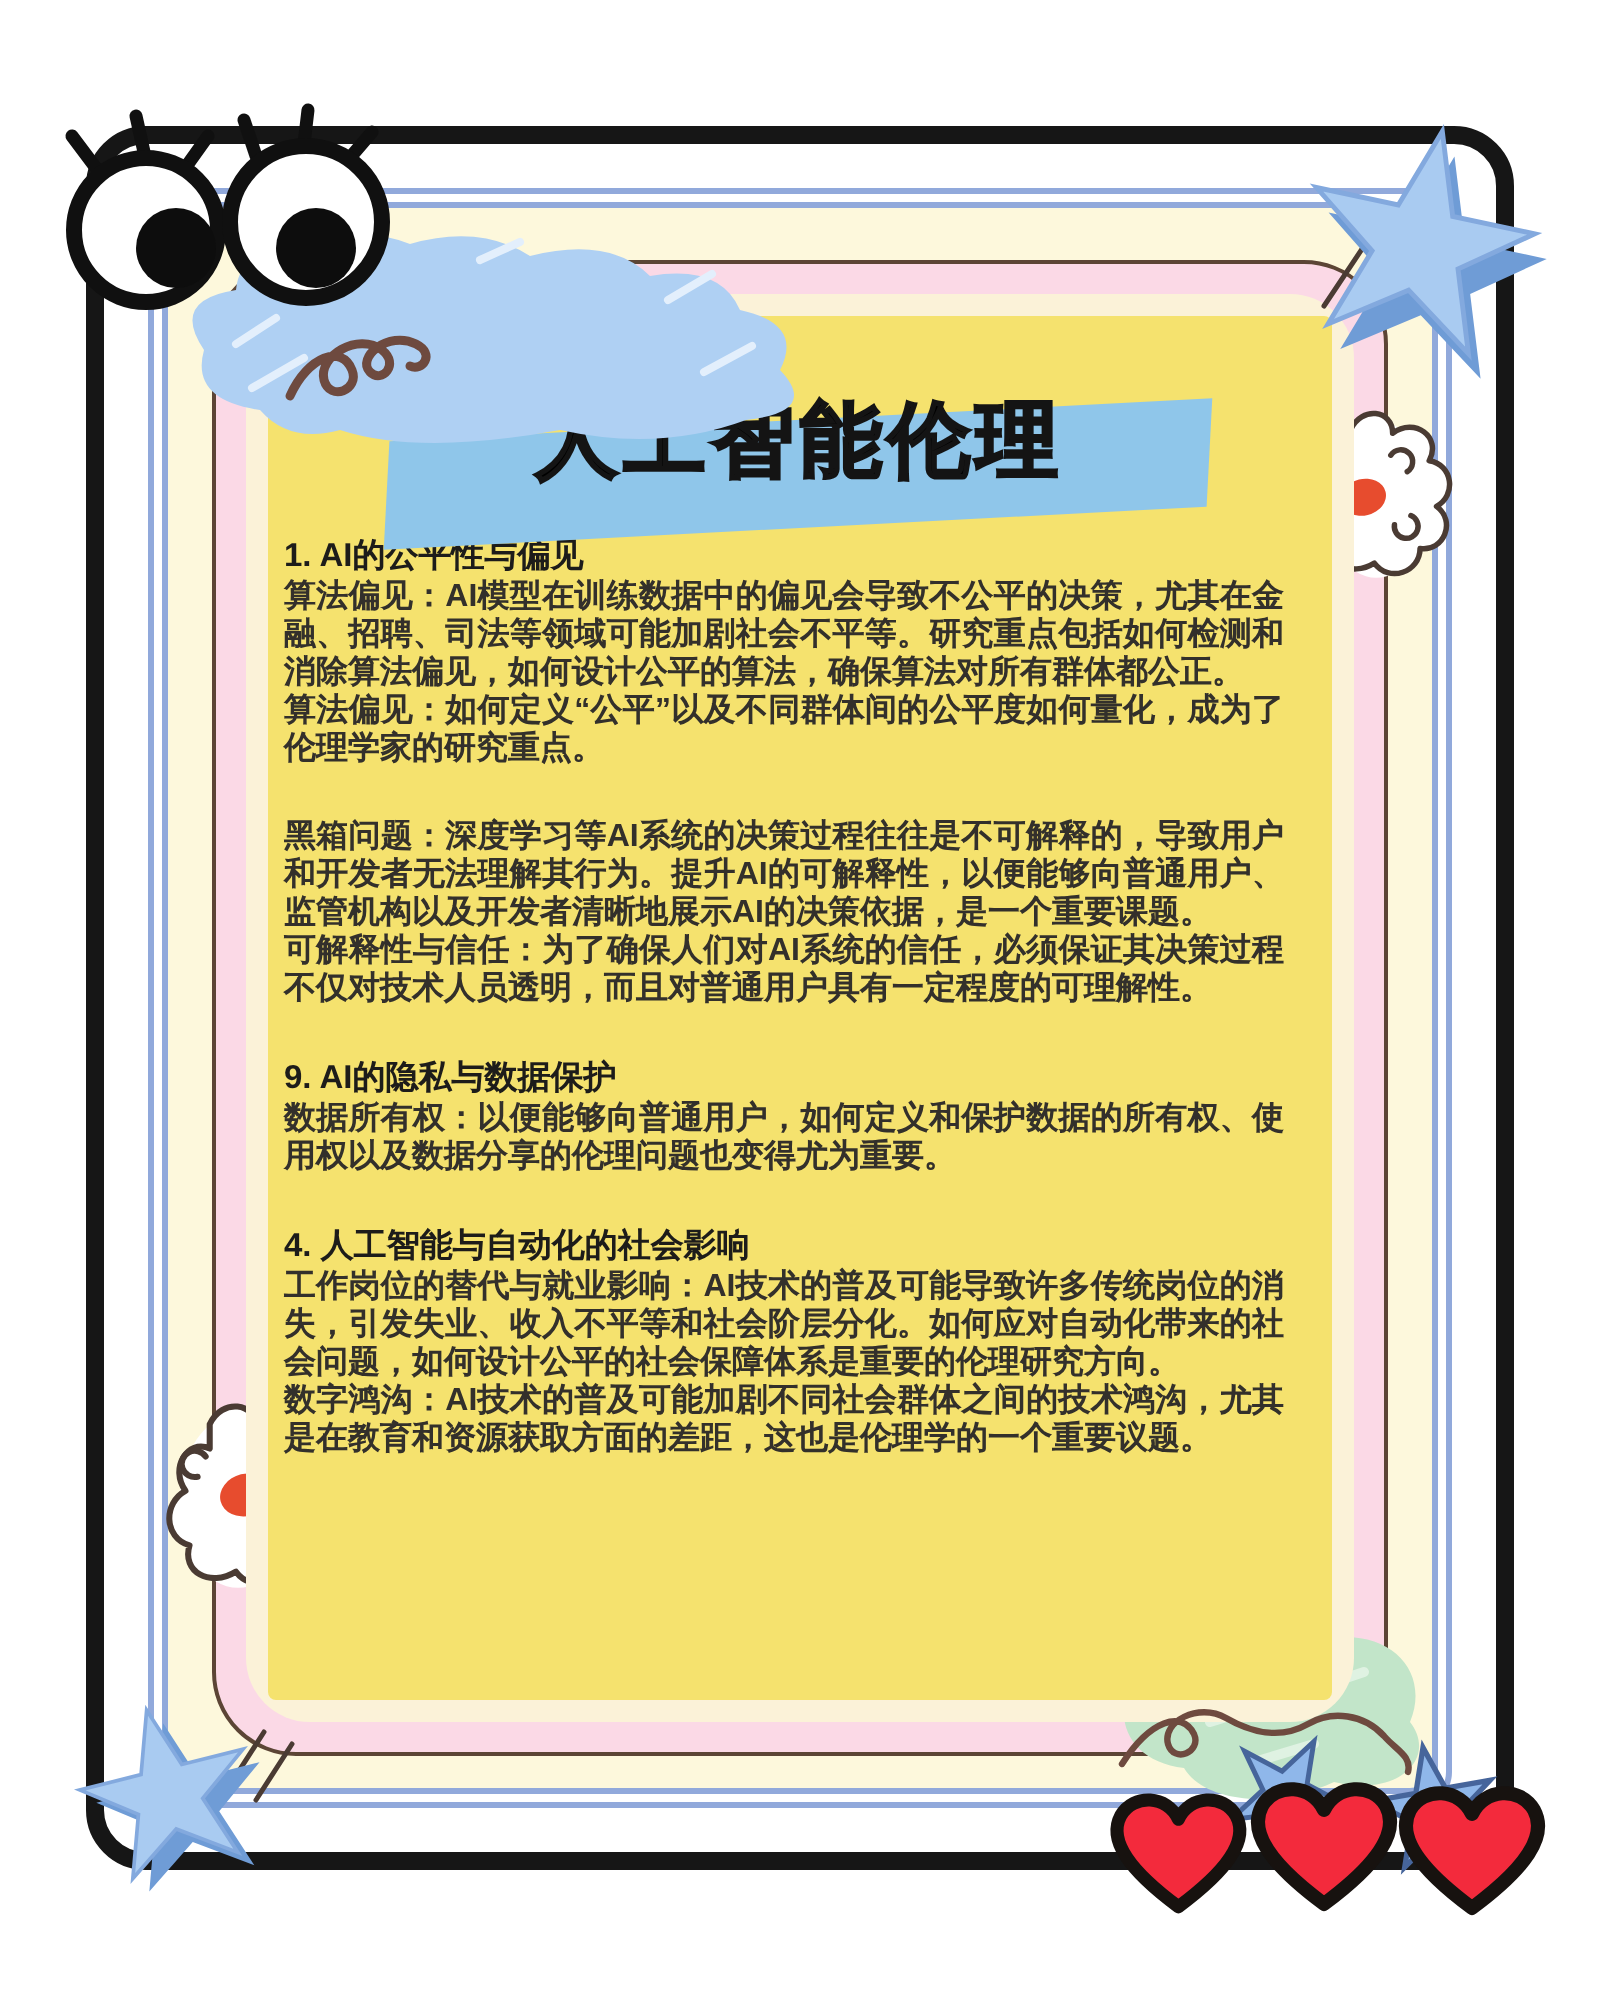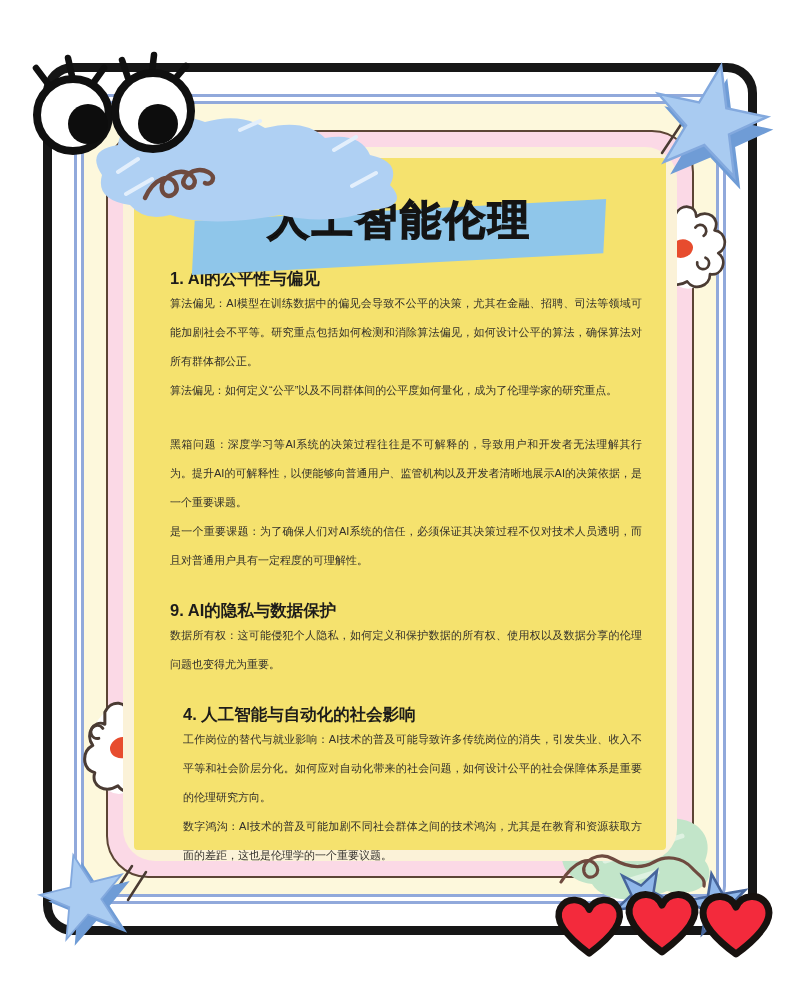--- a/index.html
+++ b/index.html
@@ -30,25 +30,25 @@
   .title-hl{
     position:absolute;left:28px;top:32px;width:412px;height:54px;
     background:#8FC6EA;transform:rotate(-3deg) skewX(-6deg);
   }
   .title-text{
     position:relative;z-index:1;text-align:center;
     font-size:41px;line-height:84px;font-weight:900;color:#000000;
     letter-spacing:3px;-webkit-text-stroke:1.5px #141414;white-space:nowrap;
   }
   
-  .content{padding:6px 24px 0 36px;color:#33302B;}
+  .content{padding:6px 24px 0 8px;color:#33302B;}
   .section{margin-bottom:25px;}
-  .section:last-child{margin-bottom:0;margin-left:13px;}
+  .section:last-child{margin-bottom:0;}
   .sec-heading{font-size:16.5px;line-height:21px;font-weight:700;color:#1d1c1a;}
-  .sec-para{font-size:11px;line-height:29px;text-align:justify;font-weight:400;}
+  .sec-para{font-size:16px;line-height:19px;text-align:justify;font-weight:700;}
   
   .dec{position:absolute;}
   svg{display:block;overflow:visible;}
 </style>
 </head>
 <body>
 
 <div class="frame-black">
   <div class="frame-blue-a">
     <div class="frame-blue-b">
@@ -86,26 +86,26 @@
             <div class="content">
 
               <div class="section">
                 <div class="sec-heading">1. AI的公平性与偏见</div>
                 <div class="sec-para">算法偏见：AI模型在训练数据中的偏见会导致不公平的决策，尤其在金融、招聘、司法等领域可能加剧社会不平等。研究重点包括如何检测和消除算法偏见，如何设计公平的算法，确保算法对所有群体都公正。</div>
                 <div class="sec-para">算法偏见：如何定义“公平”以及不同群体间的公平度如何量化，成为了伦理学家的研究重点。</div>
               </div>
 
               <div class="section">
                 <div class="sec-para">黑箱问题：深度学习等AI系统的决策过程往往是不可解释的，导致用户和开发者无法理解其行为。提升AI的可解释性，以便能够向普通用户、监管机构以及开发者清晰地展示AI的决策依据，是一个重要课题。</div>
-                <div class="sec-para">是一个重要课题：为了确保人们对AI系统的信任，必须保证其决策过程不仅对技术人员透明，而且对普通用户具有一定程度的可理解性。</div>
+                <div class="sec-para">可解释性与信任：为了确保人们对AI系统的信任，必须保证其决策过程不仅对技术人员透明，而且对普通用户具有一定程度的可理解性。</div>
               </div>
 
               <div class="section">
                 <div class="sec-heading">9. AI的隐私与数据保护</div>
-                <div class="sec-para">数据所有权：这可能侵犯个人隐私，如何定义和保护数据的所有权、使用权以及数据分享的伦理问题也变得尤为重要。</div>
+                <div class="sec-para">数据所有权：以便能够向普通用户，如何定义和保护数据的所有权、使用权以及数据分享的伦理问题也变得尤为重要。</div>
               </div>
 
               <div class="section">
                 <div class="sec-heading">4. 人工智能与自动化的社会影响</div>
                 <div class="sec-para">工作岗位的替代与就业影响：AI技术的普及可能导致许多传统岗位的消失，引发失业、收入不平等和社会阶层分化。如何应对自动化带来的社会问题，如何设计公平的社会保障体系是重要的伦理研究方向。</div>
                 <div class="sec-para">数字鸿沟：AI技术的普及可能加剧不同社会群体之间的技术鸿沟，尤其是在教育和资源获取方面的差距，这也是伦理学的一个重要议题。</div>
               </div>
 
             </div>
           </div>

